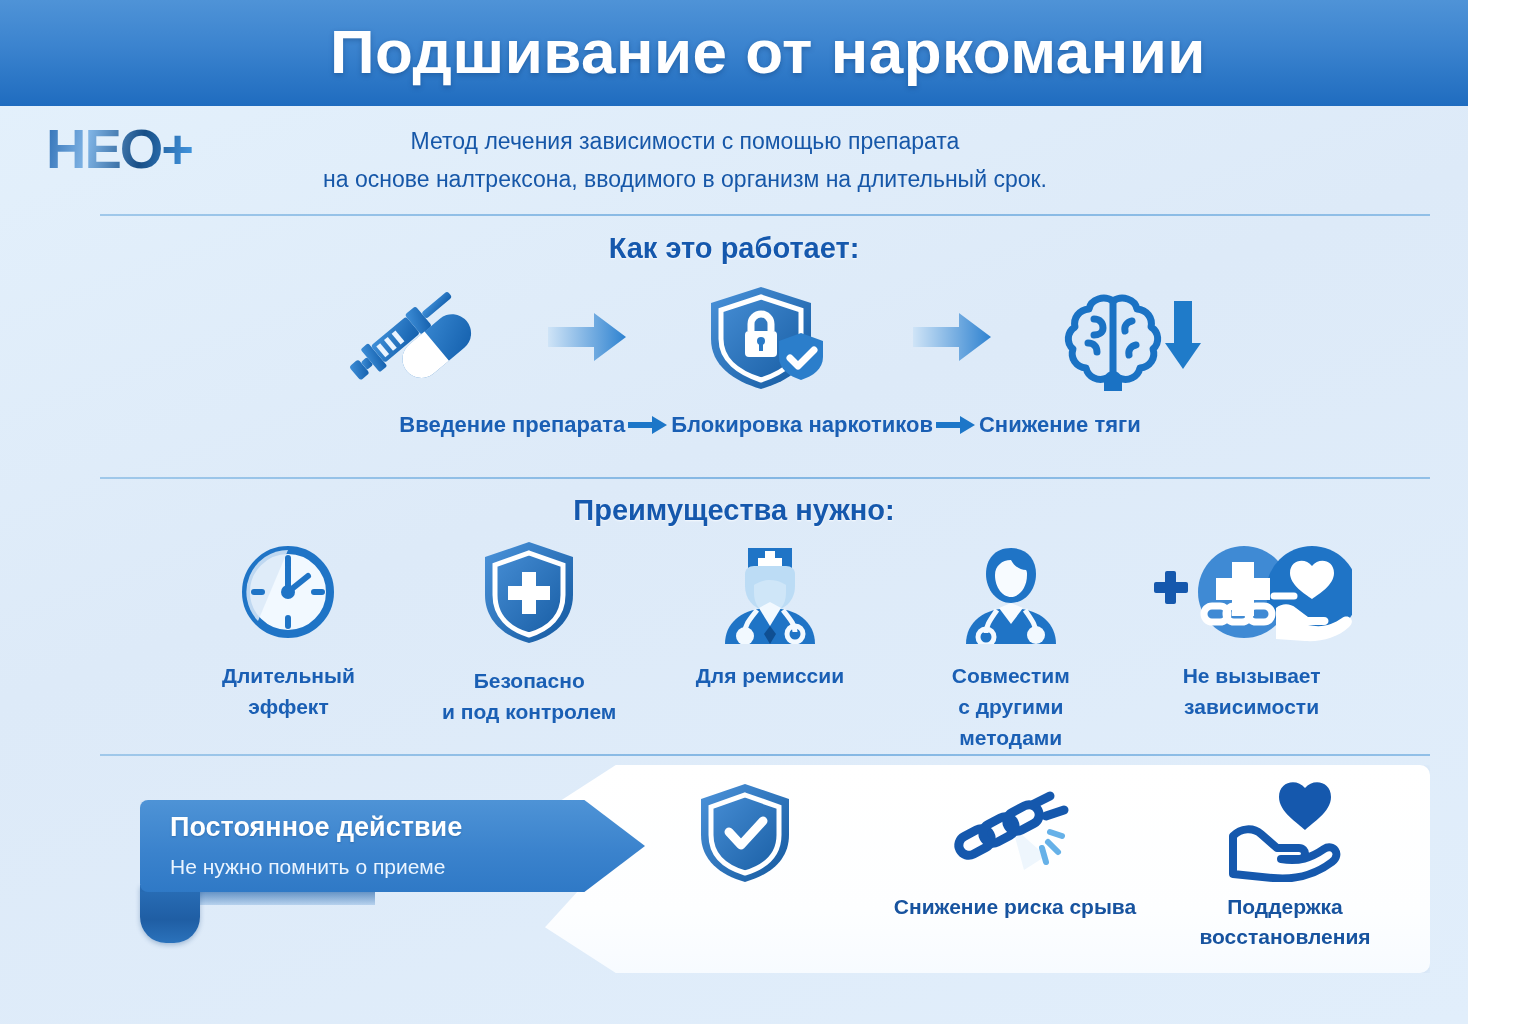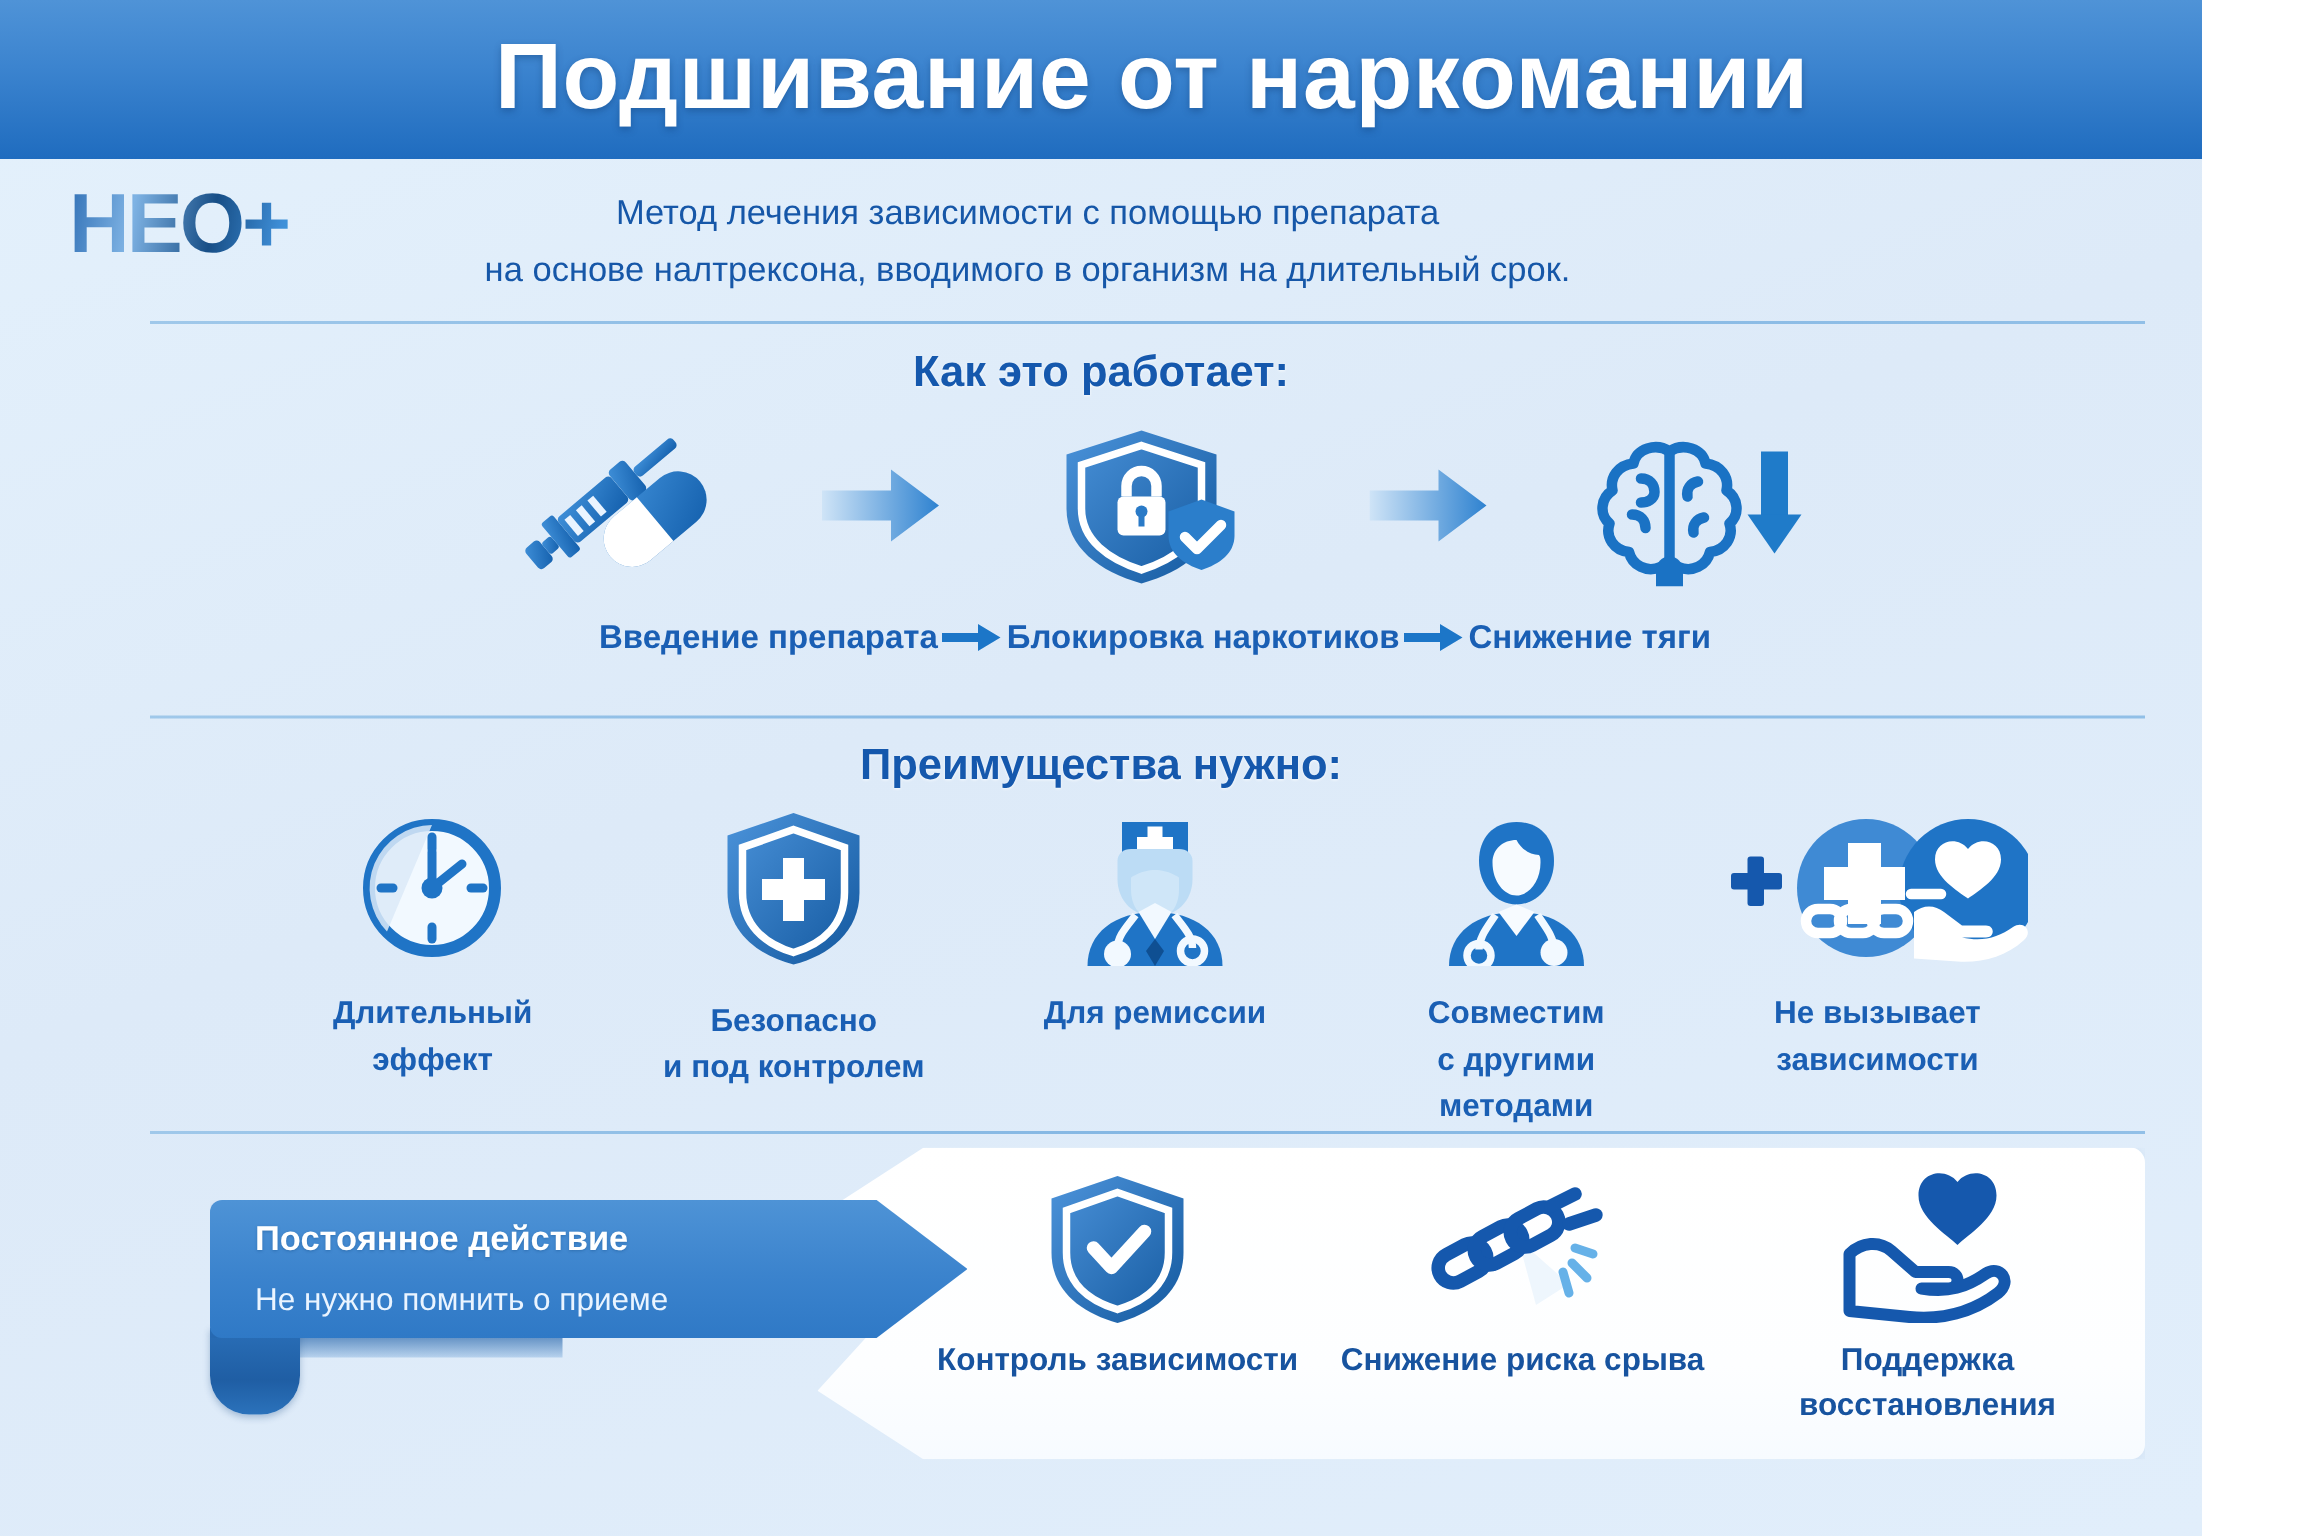--- a/index.html
+++ b/index.html
@@ -204,21 +204,21 @@
   .ribbon-tail-shade {
     position: absolute;
     left: 185px; top: 885px;
     width: 190px; height: 20px;
     background: linear-gradient(180deg, rgba(31,94,164,0.85) 0%, rgba(66,134,203,0.25) 100%);
   }
   .ribbon-title {
     position: absolute;
     left: 170px; top: 812px;
     color: #ffffff;
-    font-size: 23px;
+    font-size: 27px;
     font-weight: 700;
     white-space: nowrap;
     text-shadow: 0 1px 2px rgba(15,65,120,0.35);
     text-align: center;
   }
   .ribbon-sub {
     position: absolute;
     left: 170px; top: 855px;
     color: #eaf4ff;
     font-size: 21px;
@@ -479,21 +479,20 @@
             <linearGradient id="gSh3" x1="0" y1="0" x2="1" y2="1">
               <stop offset="0" stop-color="#4c93da"></stop>
                 <stop offset="1" stop-color="#14599f"></stop>
             </linearGradient>
           </defs>
           <path d="M50 2 94 17v36c0 25-19 40-44 47C25 93 6 78 6 53V17z" fill="url(#gSh3)"></path>
           <path d="M50 13 84 25v28c0 20-14 32-34 38C30 85 16 73 16 53V25z" fill="none" stroke="#ffffff" stroke-width="5"></path>
           <path d="M34 50l12 13 22-24" fill="none" stroke="#ffffff" stroke-width="9" stroke-linecap="round" stroke-linejoin="round"></path>
         </svg>
       </div>
-      <div class="bottom-label">Контроль зависимости</div>
     </div>
 
     <div class="bottom-item">
       <div class="bottom-icon">
         <svg width="130" height="100" viewBox="0 0 130 100">
           <path d="M62 44l34 30-22 14z" fill="#eef6fd"></path>
           <g fill="none" stroke="#1558ad" stroke-width="9" stroke-linecap="round">
             <rect x="8" y="50" width="34" height="20" rx="10" transform="rotate(-28 25 60)"></rect>
             <rect x="32" y="38" width="34" height="20" rx="10" transform="rotate(-28 49 48)"></rect>
             <rect x="56" y="26" width="34" height="20" rx="10" transform="rotate(-28 73 36)"></rect>

